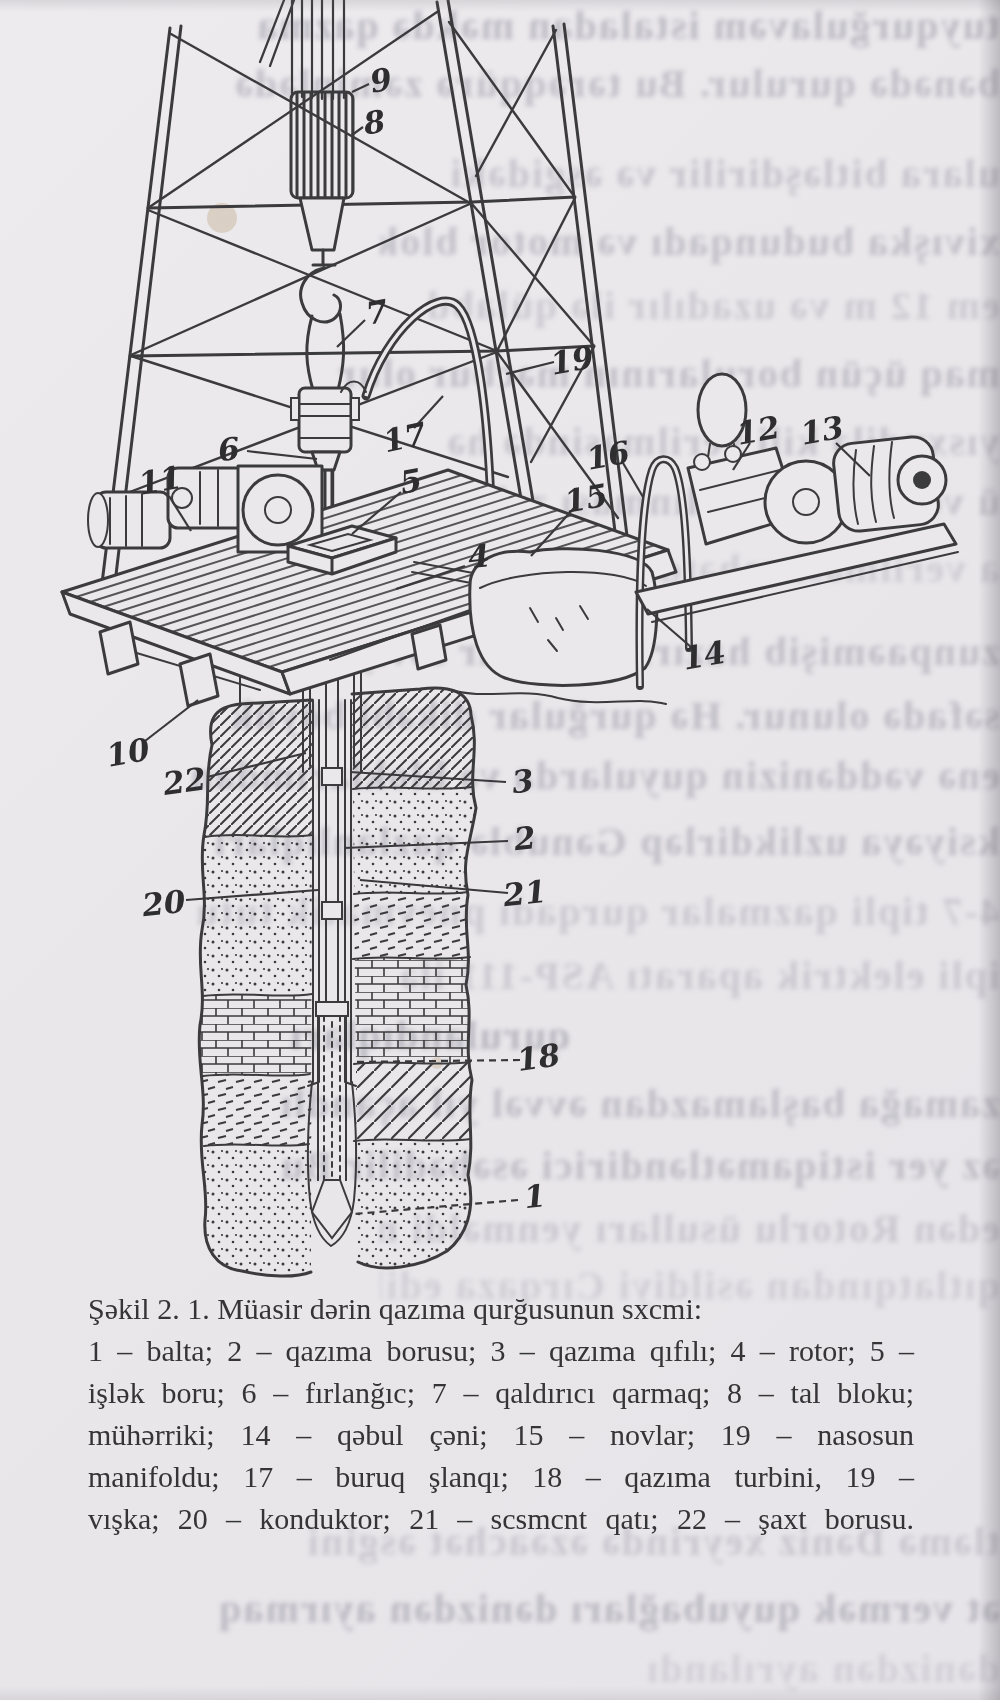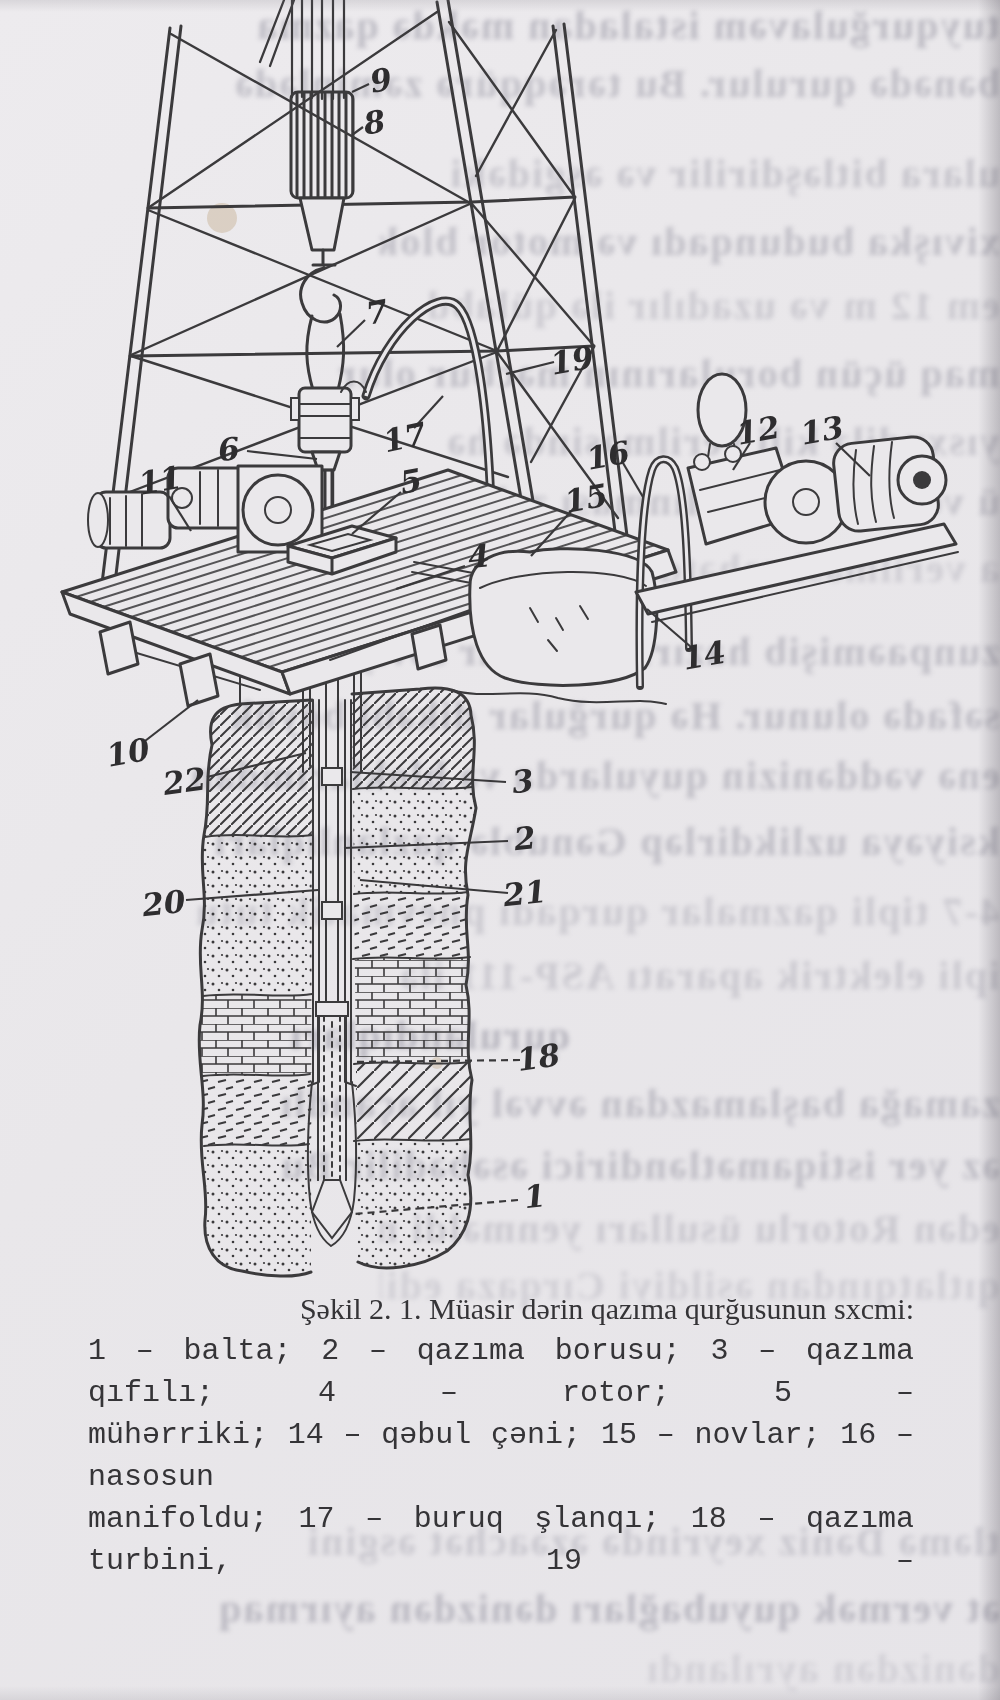--- a/index.html
+++ b/index.html
@@ -7,22 +7,22 @@
   .bleed-layer{position:absolute;inset:0;}
   .ghost-line{position:absolute;white-space:nowrap;overflow:hidden;transform:scaleX(-1);filter:blur(2.4px);color:#7d7c8c;font-family:"Liberation Serif",serif;font-weight:bold;font-size:40px;letter-spacing:2px;}
   svg{position:absolute;left:0;top:0;}
   .ink{stroke:#3b3a3c;fill:none;stroke-width:3;stroke-linecap:round;stroke-linejoin:round;}
   .ink2{stroke:#3b3a3c;fill:none;stroke-width:2;stroke-linecap:round;}
   .paperfill{fill:#eae8eb;}
   .leader{stroke:#39383a;stroke-width:2.2;}
   .dashed{stroke-dasharray:7 5;}
   .fig-num{font-family:"DejaVu Serif",serif;font-style:italic;font-weight:bold;font-size:31px;fill:#2e2d2f;text-anchor:middle;}
   .caption{position:absolute;left:88px;top:1288px;width:826px;font-size:30px;line-height:42px;color:#353437;}
-  .cap-title{text-align:right;}
-  .cap-line{text-align:justify;text-align-last:justify;font-family:Liberation Mono, monospace;}
+  .cap-title{text-align:left;}
+  .cap-line{text-align:justify;text-align-last:justify;}
   .edge-right{position:absolute;right:0;top:0;width:22px;height:100%;background:linear-gradient(to right,rgba(0,0,0,0),rgba(88,84,94,.3));}
   .edge-top{position:absolute;left:0;top:0;width:100%;height:12px;background:linear-gradient(to bottom,rgba(110,106,116,.16),rgba(0,0,0,0));}
   .edge-bottom{position:absolute;left:0;bottom:0;width:100%;height:14px;background:linear-gradient(to top,rgba(110,106,116,.14),rgba(0,0,0,0));}
 </style>
 </head>
 <body>
 
 <div class="page">
 
   <div class="bleed-layer">
@@ -247,20 +247,22 @@
         <line x1="520" y1="1060" x2="352" y2="1062" class="leader dashed"></line>
         <text x="540" y="1068" class="fig-num" transform="rotate(-8 540 1068)">18</text>
         <line x1="518" y1="1200" x2="354" y2="1214" class="leader dashed"></line>
         <text x="536" y="1207" class="fig-num" transform="rotate(-6 536 1207)">1</text>
       </g>
   </svg>
 
   <div class="caption">
     <div class="cap-title">Şəkil 2. 1. Müasir dərin qazıma qurğusunun sxcmi:</div>
     <div class="cap-line">1 – balta; 2 – qazıma borusu; 3 – qazıma qıfılı; 4 – rotor; 5 –</div>
-    <div class="cap-line">mühərriki; 14 – qəbul çəni; 15 – novlar; 16 – nasosun</div>
+    <div class="cap-line">işlək boru; 6 – fırlanğıc; 7 – qaldırıcı qarmaq; 8 – tal bloku;</div>
+    <div class="cap-line">mühərriki; 14 – qəbul çəni; 15 – novlar; 19 – nasosun</div>
     <div class="cap-line">manifoldu; 17 – buruq şlanqı; 18 – qazıma turbini, 19 –</div>
+    <div class="cap-line">vışka; 20 – konduktor; 21 – scsmcnt qatı; 22 – şaxt borusu.</div>
   </div>
 
   <div class="edge-top"></div>
   <div class="edge-right"></div>
   <div class="edge-bottom"></div>
 </div>
 
 </body></html>

